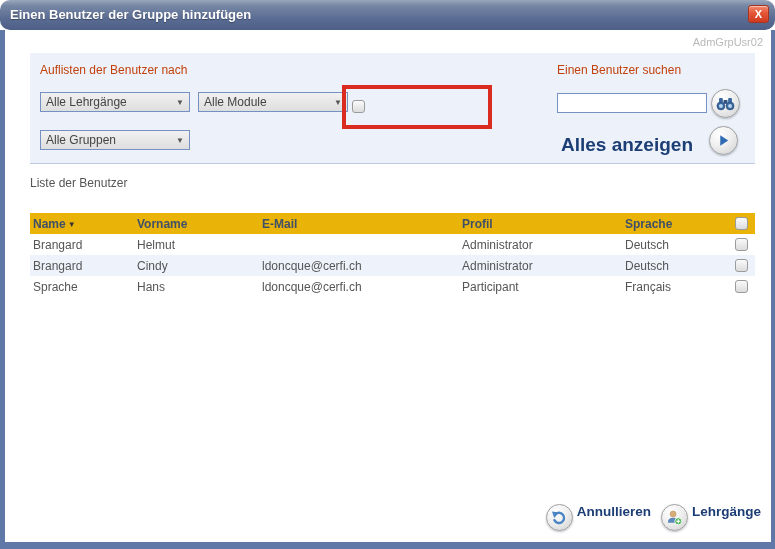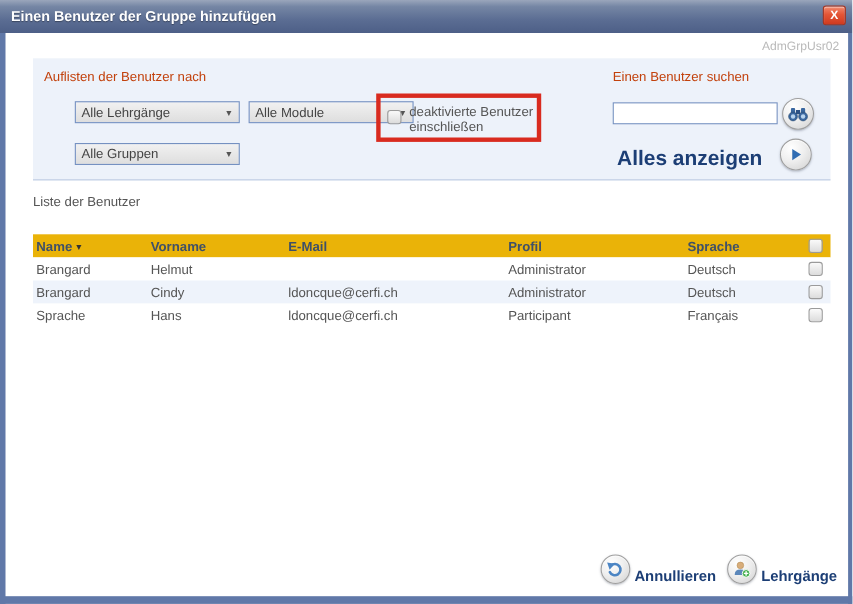--- a/index.html
+++ b/index.html
@@ -2,21 +2,21 @@
 <html><head>
 <meta charset="utf-8">
 <style>
   html,body{margin:0;padding:0;background:#fff;}
   body{font-family:"Liberation Sans", sans-serif;}
   .dialog{position:relative;width:775px;height:549px;overflow:hidden;}
 
   
   .titlebar{position:absolute;top:0;left:0;width:775px;height:30px;
     background:linear-gradient(180deg,#9aa6bb 0%,#7586a4 20%,#5b6d93 60%,#4d5f87 100%);
-    border-top:1px solid #8removed;box-sizing:border-box;}
+    border-top:1px solid #8removed;box-sizing:border-box;border-radius:10px;}
   .title{position:absolute;left:10px;top:0;line-height:30px;color:#ffffff;
     font-size:13px;font-weight:bold;text-shadow:0 1px 1px rgba(0,0,0,.35);}
   .close-btn{position:absolute;right:6px;top:5px;width:21px;height:18px;border-radius:3px;
     background:linear-gradient(180deg,#f2886d 0%,#e45535 45%,#cf3a20 100%);
     border:1px solid #a83category;border:1px solid #a8341f;box-sizing:border-box;
     display:flex;align-items:center;justify-content:center;cursor:pointer;
     box-shadow:inset 0 1px 1px rgba(255,255,255,.5);}
   .close-x{color:#fff;font-size:11px;font-weight:bold;line-height:1;}
 
   
@@ -27,21 +27,21 @@
 
   
   .filter-panel{position:absolute;left:25px;top:23px;width:725px;height:111px;
     background:#edf2fa;border-bottom:1px solid #bccbe2;box-sizing:border-box;}
   .flt-label{position:absolute;font-size:12px;color:#c2410c;}
   .lbl-list{left:10px;top:10px;}
   .lbl-search{left:527px;top:10px;}
   .dd{position:absolute;width:150px;height:20px;box-sizing:border-box;
     background:linear-gradient(#f1f1f1,#dedede);border:1px solid #7591c1;
     display:flex;align-items:center;justify-content:space-between;
-    padding:0 5px;font-size:12px;color:#444;cursor:pointer;margin-left:28px;}
+    padding:0 5px;font-size:12px;color:#444;cursor:pointer;}
   .dd1{left:10px;top:39px;}
   .dd2{left:168px;top:39px;}
   .dd3{left:10px;top:77px;}
   .dd-arrow{font-size:8px;color:#555;}
   .redbox{position:absolute;left:312px;top:32px;width:150px;height:44px;
     border:4px solid #d92b1f;box-sizing:border-box;pointer-events:none;}
   .cb{width:13px;height:13px;border:1px solid #9b9b9b;border-radius:3px;
     background:linear-gradient(#fafafa,#dcdcdc);box-sizing:border-box;cursor:pointer;}
   .cb-incl{position:absolute;left:322px;top:47px;}
   .cb-label{position:absolute;left:342px;top:41px;width:118px;font-size:12px;
@@ -69,21 +69,21 @@
   .col-name{width:104px;padding-left:3px;box-sizing:border-box;display:flex;align-items:center;gap:2px;}
   .col-vorname{width:125px;padding-left:3px;box-sizing:border-box;}
   .col-email{width:200px;padding-left:3px;box-sizing:border-box;}
   .col-profil{width:163px;padding-left:3px;box-sizing:border-box;}
   .col-sprache{width:105px;padding-left:3px;box-sizing:border-box;}
   .col-check{flex:1;display:flex;align-items:center;justify-content:center;}
   .sort{font-size:8px;color:#333;margin-top:2px;}
 
   
   .footer{position:absolute;right:10px;top:474px;display:flex;align-items:center;gap:10px;}
-  .foot-btn{display:flex;align-items:flex-end;gap:4px;cursor:pointer;}
+  .foot-btn{display:flex;align-items:flex-start;gap:4px;cursor:pointer;}
   .circle-sm{width:27px;height:27px;border-radius:50%;
     background:radial-gradient(circle at 35% 28%,#ffffff 0%,#efefef 45%,#d0d0d0 100%);
     border:1px solid #9e9e9e;box-sizing:border-box;
     display:flex;align-items:center;justify-content:center;
     box-shadow:0 1px 2px rgba(60,70,90,.35), inset 0 1px 1px rgba(255,255,255,.85);}
   .foot-label{font-size:13.5px;font-weight:bold;color:#1c3e75;}
 </style>
 </head>
 <body>
 
@@ -110,21 +110,20 @@
       <div class="dd dd2">
         <span>Alle Module</span>
         <span class="dd-arrow">▼</span>
       </div>
       <div class="dd dd3">
         <span>Alle Gruppen</span>
         <span class="dd-arrow">▼</span>
       </div>
 
       <div class="cb cb-incl"></div>
-      <div class="cb-label">deaktivierte Benutzer einschließen</div>
       <div class="redbox"></div>
 
       <div class="flt-label lbl-search">Einen Benutzer suchen</div>
       <input class="search-input" type="text" value="" style="">
 
       <div class="circle-btn btn-binoc">
         <svg width="19" height="14" viewBox="0 0 20 14">
           <rect x="3.2" y="0.8" width="4" height="5" rx="1" fill="#3a679f"></rect>
           <rect x="12.8" y="0.8" width="4" height="5" rx="1" fill="#3a679f"></rect>
           <rect x="8" y="2.8" width="4" height="4" fill="#2c5184"></rect>

